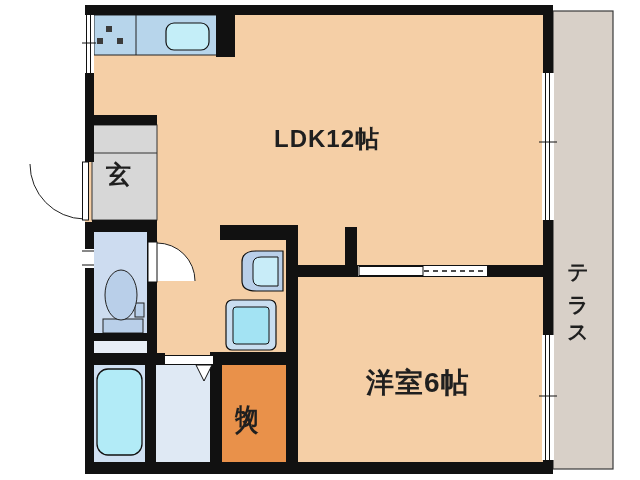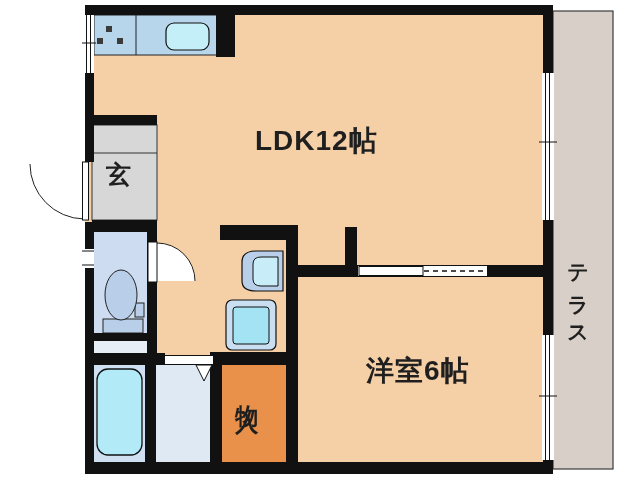--- a/index.html
+++ b/index.html
@@ -5,22 +5,22 @@
   html,body{margin:0;padding:0;background:#ffffff;}
   #stage{
     position:relative;width:640px;height:480px;background:#ffffff;overflow:hidden;
     font-family:"Liberation Sans","DejaVu Sans",sans-serif;
   }
   #plan-svg{position:absolute;left:0;top:0;}
   .label{
     position:absolute;color:#1f1f1f;font-weight:600;line-height:1.05;
     white-space:pre;pointer-events:none;
   }
-  .label-ldk{left:255px;top:126px;font-size:28px;letter-spacing:1px;}
-  .label-western{left:366px;top:356px;font-size:28px;letter-spacing:1px;}
+  .label-ldk{left:274px;top:126px;font-size:24px;letter-spacing:1px;}
+  .label-western{left:366px;top:368px;font-size:28px;letter-spacing:1px;}
   .label-entrance{left:106px;top:161px;font-size:25px;}
   .label-storage{left:235px;top:387px;font-size:23px;writing-mode:vertical-rl;letter-spacing:5px;}
   .label-terrace{left:567px;top:250px;font-size:21px;writing-mode:vertical-rl;letter-spacing:7px;}
   .watermark{
     position:absolute;left:6px;top:427px;font-size:37px;font-weight:700;
     letter-spacing:0px;color:#8f8f8f;mix-blend-mode:darken;white-space:pre;
     pointer-events:none;
   }
 </style>
 </head>

